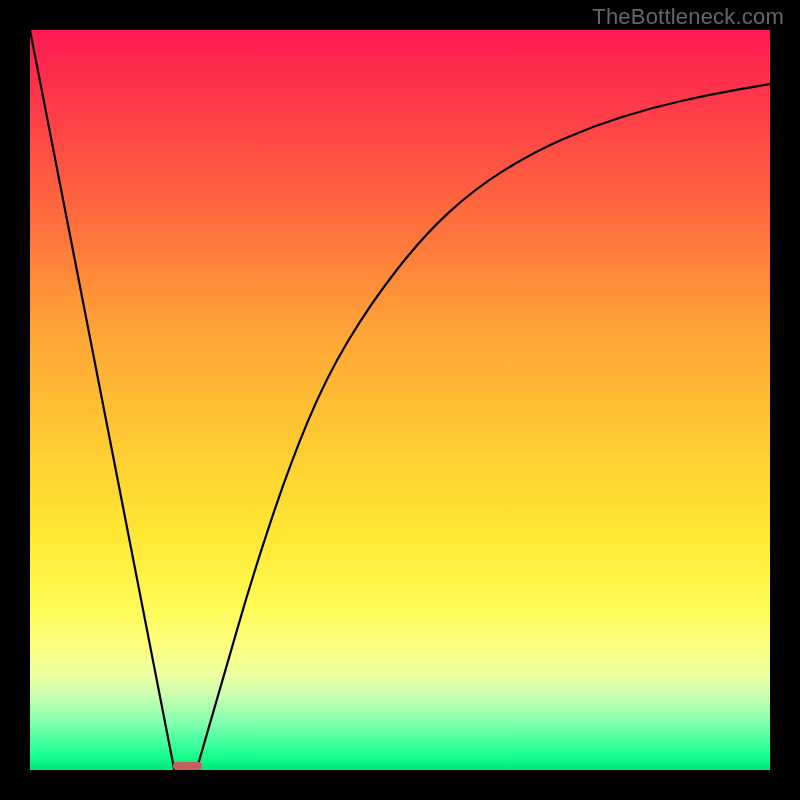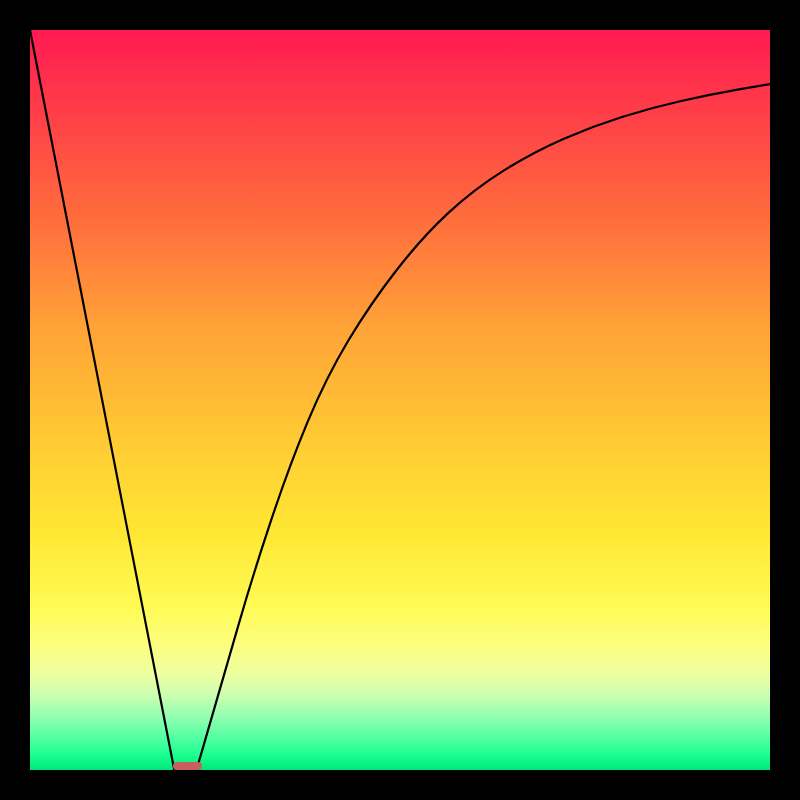--- a/index.html
+++ b/index.html
@@ -76,20 +76,21 @@
     font-size: 22px;
     letter-spacing: 0.2px;
     user-select: none;
   }
 </style>
 </head>
 <body>
 
 <div class="frame">
 
+  <div class="watermark">TheBottleneck.com</div>
 
   <div class="plot-area">
     <div class="gradient-bg"></div>
 
     <div class="curve-layer">
       <svg viewBox="0 0 740 740" preserveAspectRatio="none">
         <path id="left-path" d="M 0.00 0.00 L 144.30 740.00"></path>
         <path id="right-path" d="M 166.50 740.00 Q 192.40 651.20 207.20 599.40 Q 222.00 547.60 240.50 492.10 Q 259.00 436.60 277.50 392.20 Q 296.00 347.80 318.20 310.80 Q 340.40 273.80 366.30 240.50 Q 392.20 207.20 418.10 183.15 Q 444.00 159.10 473.60 140.60 Q 503.20 122.10 532.80 109.15 Q 562.40 96.20 592.00 86.95 Q 621.60 77.70 651.20 71.04 Q 680.80 64.38 710.40 59.20 L 740.00 54.02"></path>
       </svg>
     </div>

